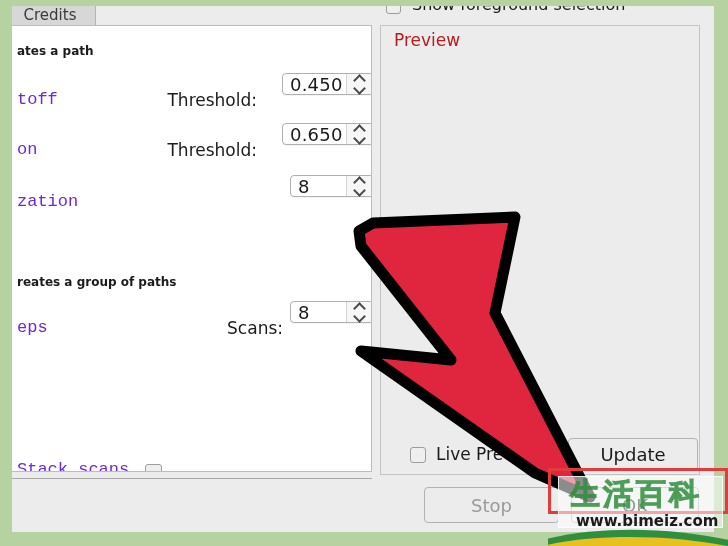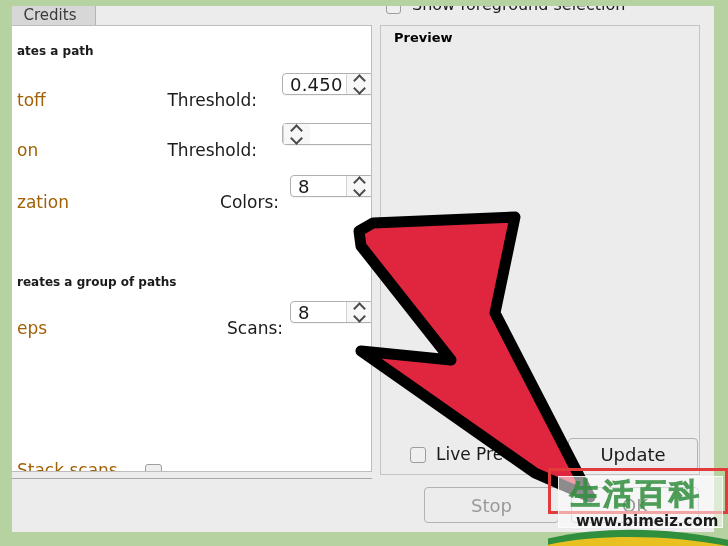--- a/index.html
+++ b/index.html
@@ -106,22 +106,23 @@
   .section-head {
     position: absolute;
     font-weight: bold;
     font-size: 12px;
     color: #1b1b1b;
     white-space: nowrap;
   }
   .row-label {
     position: absolute;
     font-size: 17px;
-    color: #a16207;
-    white-space: nowrap;
+    color: #6d28d9;
+    white-space: nowrap;
+    font-family: Liberation Mono, monospace;
   }
   .field-label {
     position: absolute;
     font-size: 17px;
     color: #1b1b1b;
     white-space: nowrap;
     text-align: right;
   }
 
   
@@ -213,23 +214,23 @@
     width: 320px;
     height: 450px;
     background: #ececec;
     border: 1px solid #c4c4c4;
     box-sizing: border-box;
   }
   .preview-title {
     position: absolute;
     left: 382px;
     top: 24px;
-    font-weight: bold;
-    font-size: 13px;
-    color: #000000;
+    font-weight: normal;
+    font-size: 17px;
+    color: #b91c1c;
   }
 
   
   .top-cut-row {
     position: absolute;
     left: 372px;
     top: -4px;
     width: 312px;
     height: 12px;
     overflow: hidden;
@@ -382,32 +383,32 @@
             </div>
           <div>
               <span class="chev down"></span>
             </div>
         </div>
       </div>
 
       <div class="row-label" style="left:8px; top:114px;">on</div>
       <div class="field-label" style="left:80px; top:114px; width:168px;">Threshold:</div>
       <div class="spin" style="left:273px; top:97px; width:92px;">
+        <div class="spin-val">0.650</div>
         <div class="spin-btns">
           <div>
               <span class="chev"></span>
             </div>
           <div>
               <span class="chev down"></span>
             </div>
         </div>
       </div>
 
       <div class="row-label" style="left:8px; top:166px;">zation</div>
-      <div class="field-label" style="left:130px; top:166px; width:140px;">Colors:</div>
       <div class="spin" style="left:281px; top:149px; width:84px;">
         <div class="spin-val">8</div>
         <div class="spin-btns">
           <div>
               <span class="chev"></span>
             </div>
           <div>
               <span class="chev down"></span>
             </div>
         </div>

